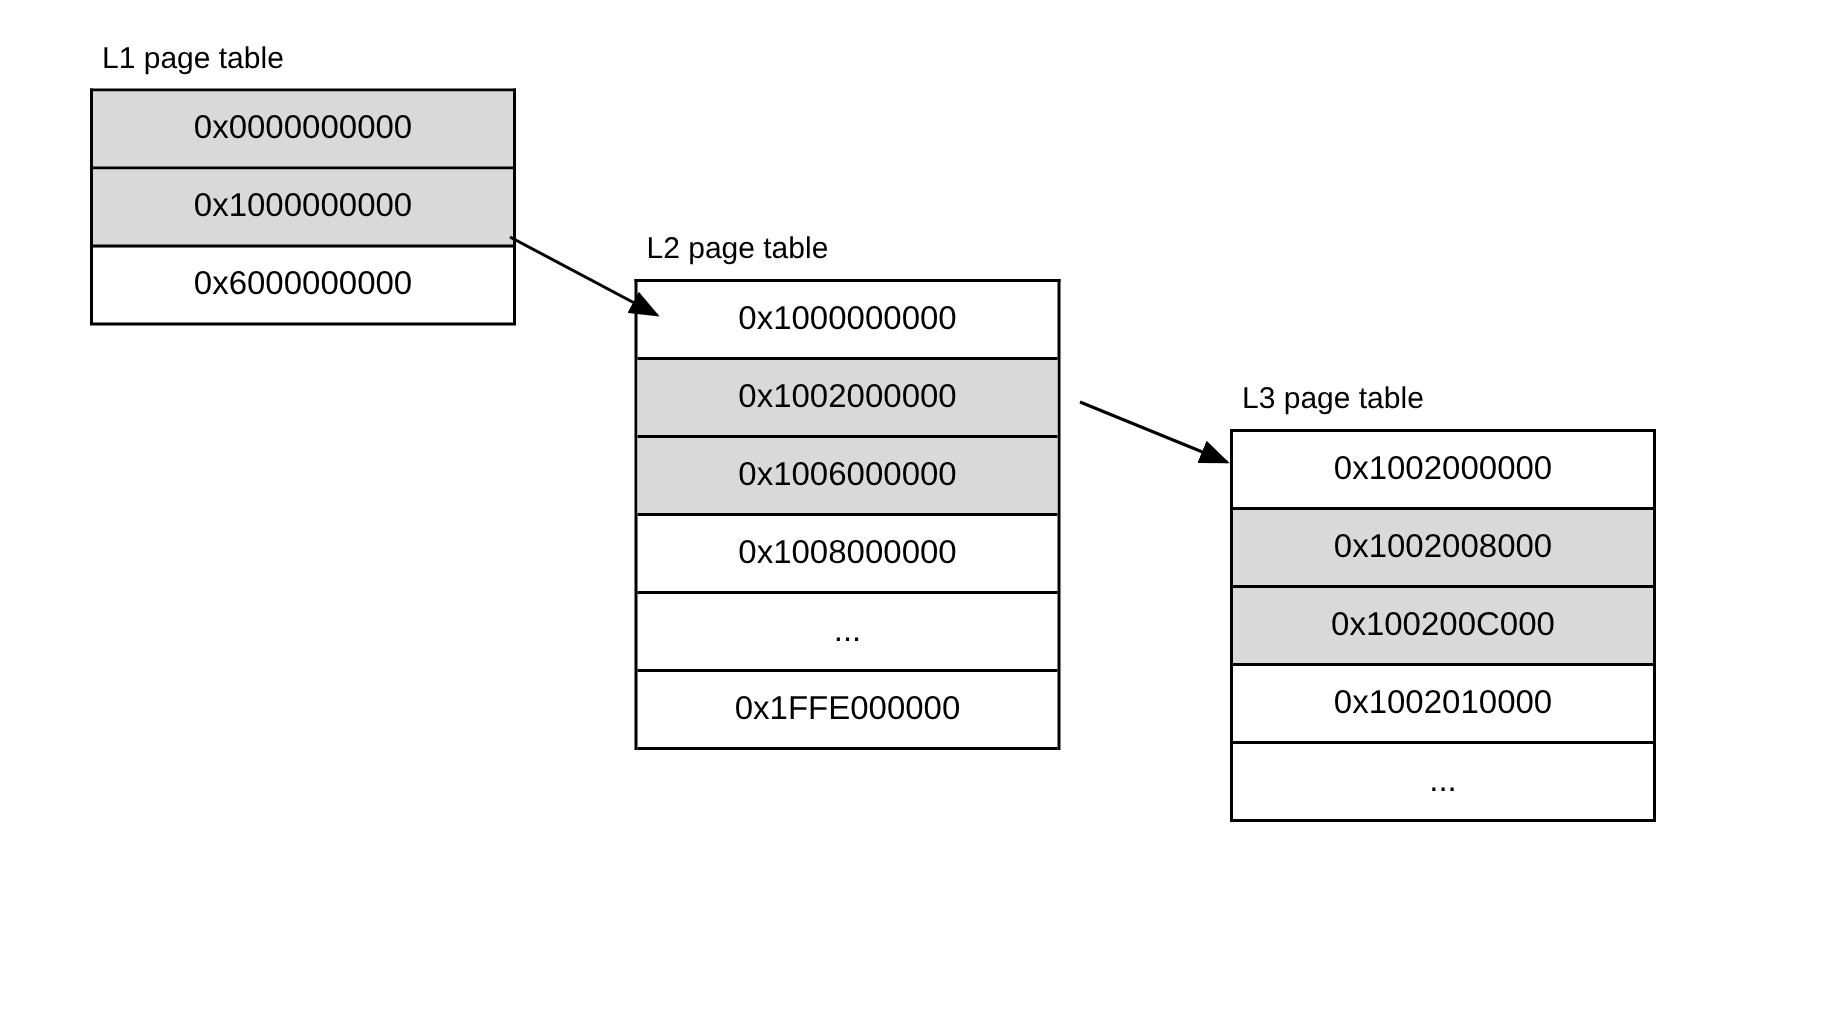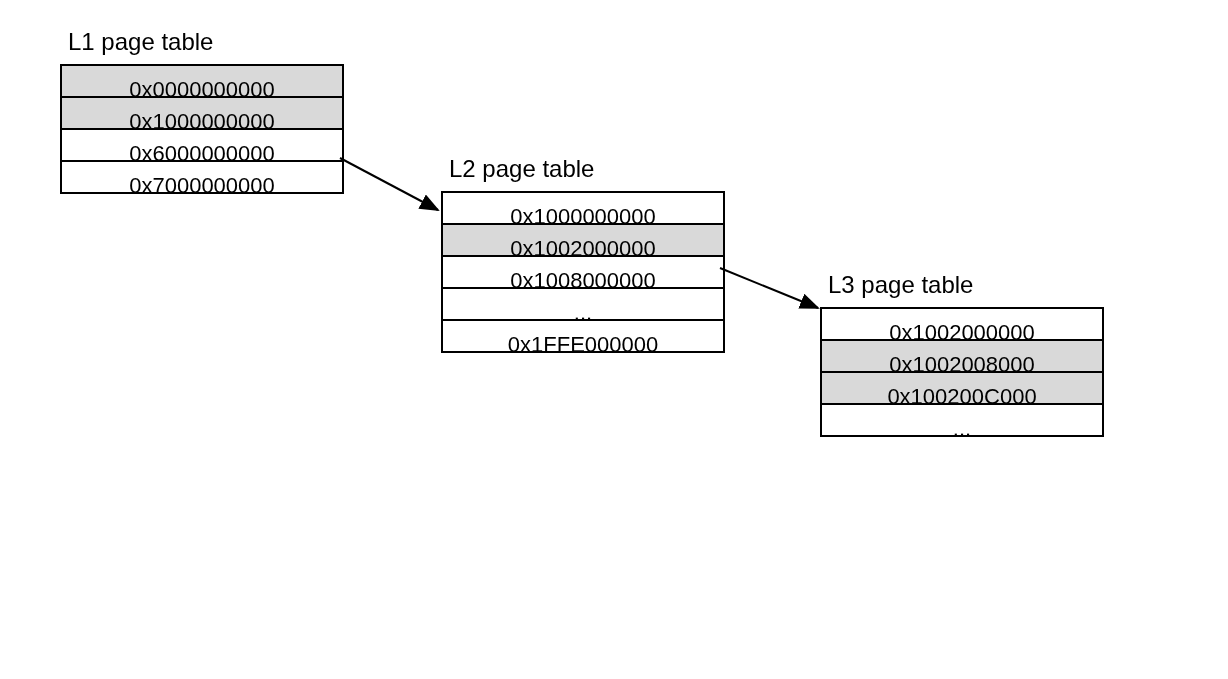--- a/index.html
+++ b/index.html
@@ -8,31 +8,31 @@
     width: 1228px;
     height: 679px;
     background: #ffffff;
     font-family: Arial, Helvetica, sans-serif;
     position: relative;
   }
   .table-block {
     position: absolute;
   }
   .table-title {
-    font-size: 24px;
+    font-size: 20px;
     margin-bottom: 8px;
     padding-left: 8px;
   }
   .pt {
     border: 2px solid #000;
     border-bottom: none;
   }
   .pt-row {
     border-bottom: 2px solid #000;
-    height: 32px;
+    height: 52px;
     line-height: 48px;
     font-size: 22px;
     padding: 0 18px;
     text-align: center;
     box-sizing: border-box;
   }
   .pt-row.shaded {
     background: #d9d9d9;
   }
   svg.arrows {
@@ -46,41 +46,42 @@
 </style>
 </head>
 <body>
 
 <div class="table-block" style="left:60px; top:28px;">
   <div class="table-title">L1 page table</div>
   <div class="pt" id="l1-rows" style="width:280px;">
       <div class="pt-row shaded">0x0000000000</div>
       <div class="pt-row shaded">0x1000000000</div>
       <div class="pt-row">0x6000000000</div>
-      <div class="pt-row">0x7000000000</div>
     </div>
 </div>
 
-<div class="table-block" style="left:441px; top:155px;">
+<div class="table-block" style="left:423px; top:155px;">
   <div class="table-title">L2 page table</div>
   <div class="pt" id="l2-rows" style="width:280px;">
       <div class="pt-row">0x1000000000</div>
       <div class="pt-row shaded">0x1002000000</div>
+      <div class="pt-row shaded">0x1006000000</div>
       <div class="pt-row">0x1008000000</div>
       <div class="pt-row">...</div>
       <div class="pt-row">0x1FFE000000</div>
     </div>
 </div>
 
-<div class="table-block" style="left:820px; top:271px;">
+<div class="table-block" style="left:820px; top:255px;">
   <div class="table-title">L3 page table</div>
   <div class="pt" id="l3-rows" style="width:280px;">
       <div class="pt-row">0x1002000000</div>
       <div class="pt-row shaded">0x1002008000</div>
       <div class="pt-row shaded">0x100200C000</div>
+      <div class="pt-row">0x1002010000</div>
       <div class="pt-row">...</div>
     </div>
 </div>
 
 <svg class="arrows">
   <defs>
     <marker id="arrowhead" markerWidth="10" markerHeight="8" refX="9" refY="4" orient="auto" markerUnits="strokeWidth">
       <path d="M0,0 L10,4 L0,8 Z" fill="#000"></path>
     </marker>
   </defs>

